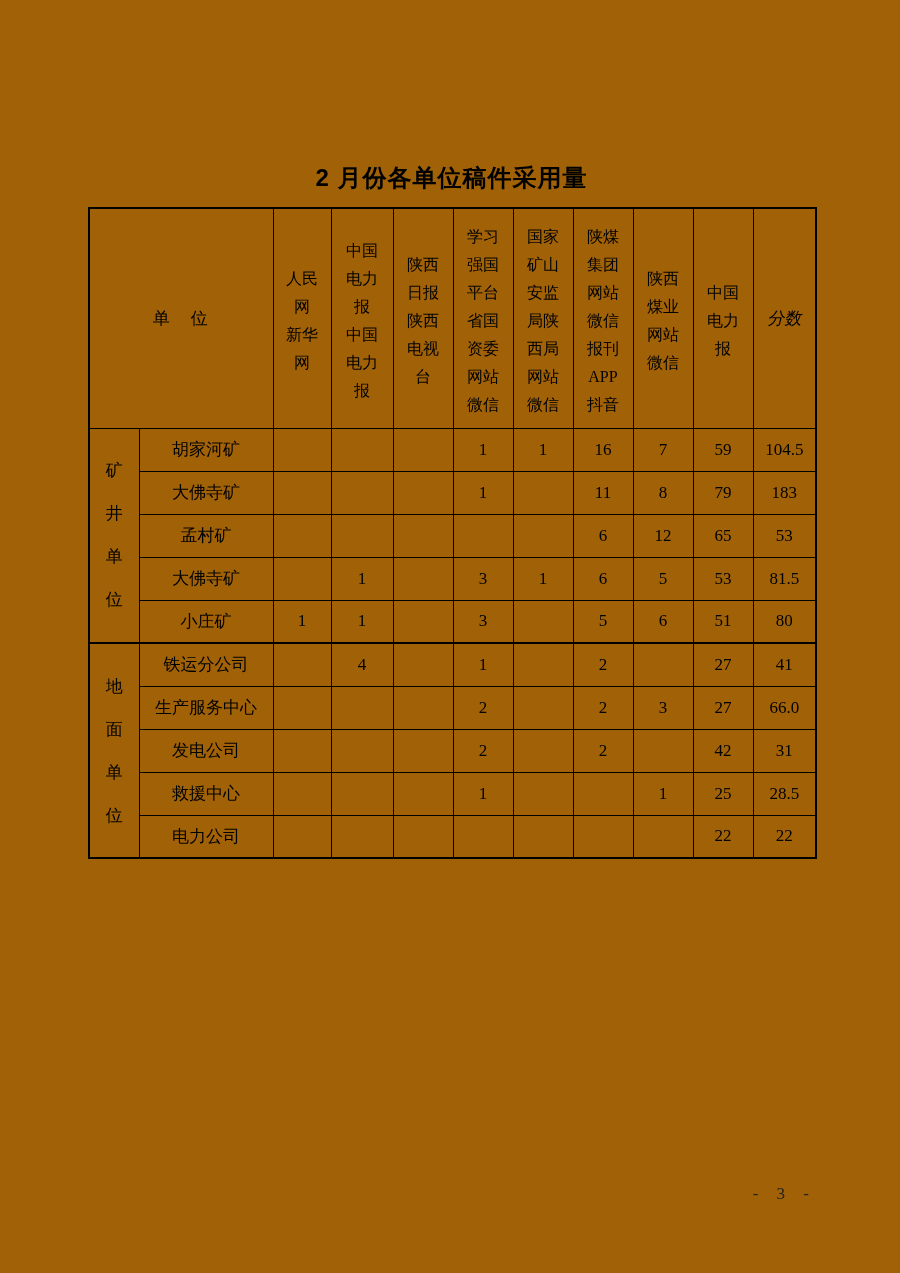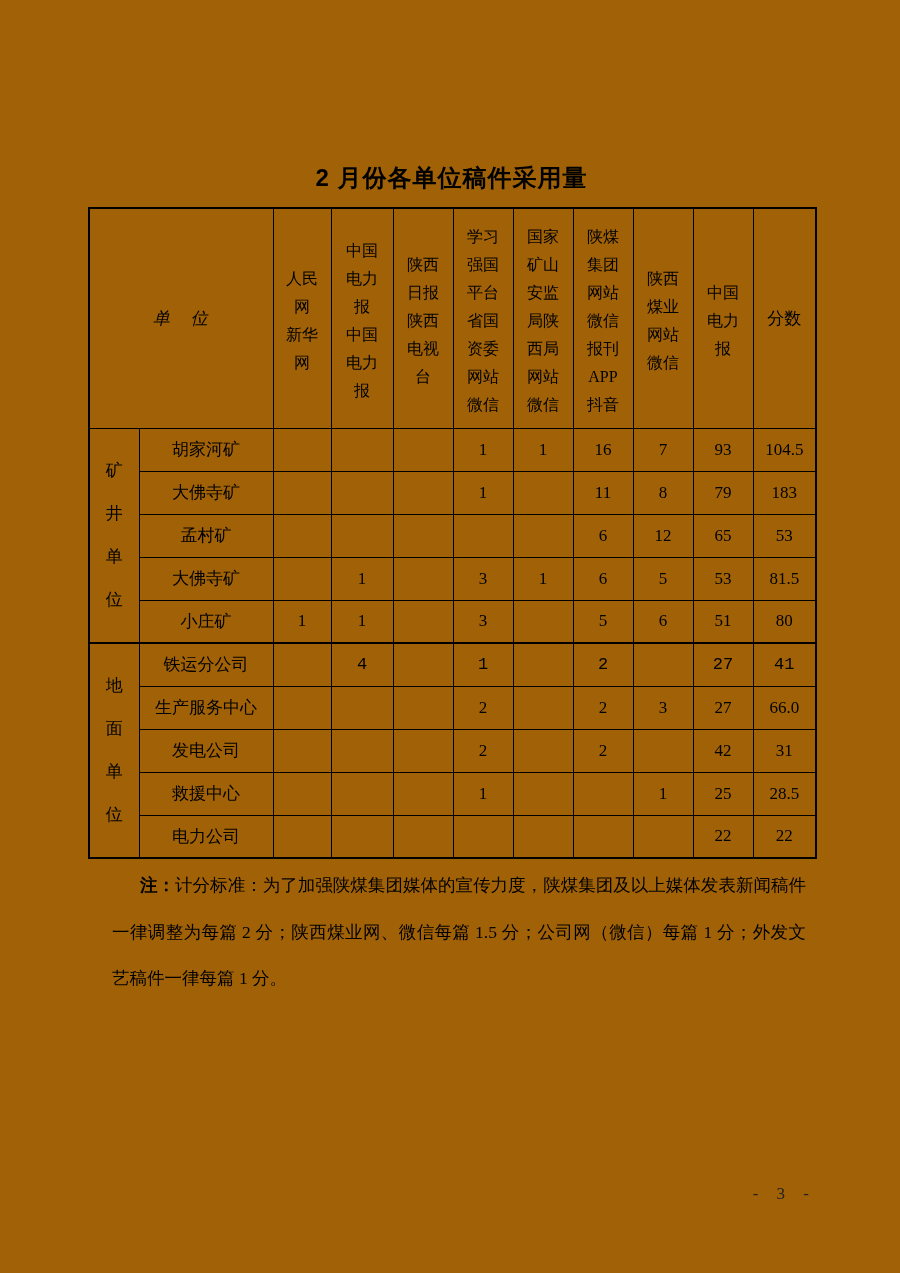--- a/index.html
+++ b/index.html
@@ -29,27 +29,27 @@
     border: 1px solid #000;
     padding: 0;
     font-weight: normal;
     text-align: center;
     vertical-align: middle;
     font-size: 17px;
     overflow: hidden;
   }
   tr.header-row { height: 220px; }
   tr.data-row { height: 43px; }
-  tr.group-sep td { border-top: 2px solid #000; font-family: Liberation Mono, monospace; }
-
-  th.unit-h { font-size: 18px; letter-spacing: 2px; font-style: italic; }
+  tr.group-sep td { border-top: 2px solid #000; }
+
+  th.unit-h { font-size: 18px; letter-spacing: 2px; }
   th.media-h { vertical-align: top; }
   .media-h-inner { width: 36px; margin: 6px auto 0 auto; line-height: 28px; font-size: 16px; text-align: center; }
   .media-name { display: block; }
-  th.score-h { font-size: 17px; }
+  th.score-h { font-size: 17px; font-style: italic; }
 
   td.group-cell { vertical-align: middle; }
   .group-inner { margin: 0 auto; }
   .group-inner div { line-height: 43px; font-size: 17px; }
 
   td.unit-cell { white-space: nowrap; font-size: 17px; }
   td.val-cell, td.score-cell { font-size: 17px; }
 
   .note {
     position: absolute; left: 112px; top: 862px; width: 694px;
@@ -149,21 +149,21 @@
             </div>
           </td>
           <td class="unit-cell">胡家河矿</td>
           <td class="val-cell"></td>
           <td class="val-cell"></td>
           <td class="val-cell"></td>
           <td class="val-cell">1</td>
           <td class="val-cell">1</td>
           <td class="val-cell">16</td>
           <td class="val-cell">7</td>
-          <td class="val-cell">93</td>
+          <td class="val-cell">59</td>
           <td class="score-cell">104.5</td>
         </tr>
         <tr class="data-row">
           <td class="unit-cell">大佛寺矿</td>
           <td class="val-cell"></td>
           <td class="val-cell"></td>
           <td class="val-cell"></td>
           <td class="val-cell">1</td>
           <td class="val-cell"></td>
           <td class="val-cell">11</td>
@@ -271,17 +271,16 @@
           <td class="val-cell"></td>
           <td class="val-cell"></td>
           <td class="val-cell"></td>
           <td class="val-cell"></td>
           <td class="val-cell">22</td>
           <td class="score-cell">22</td>
         </tr>
       </tbody>
   </table>
 
-  <p class="note"><span class="note-label">注：</span><span>计分标准：为了加强陕煤集团媒体的宣传力度，陕煤集团及以上媒体发表新闻稿件一律调整为每篇 2 分；陕西煤业网、微信每篇 1.5 分；公司网（微信）每篇 1 分；外发文艺稿件一律每篇 1 分。</span></p>
 
   <div class="pageno">- 3 -</div>
 
 </div>
 
 </body></html>

